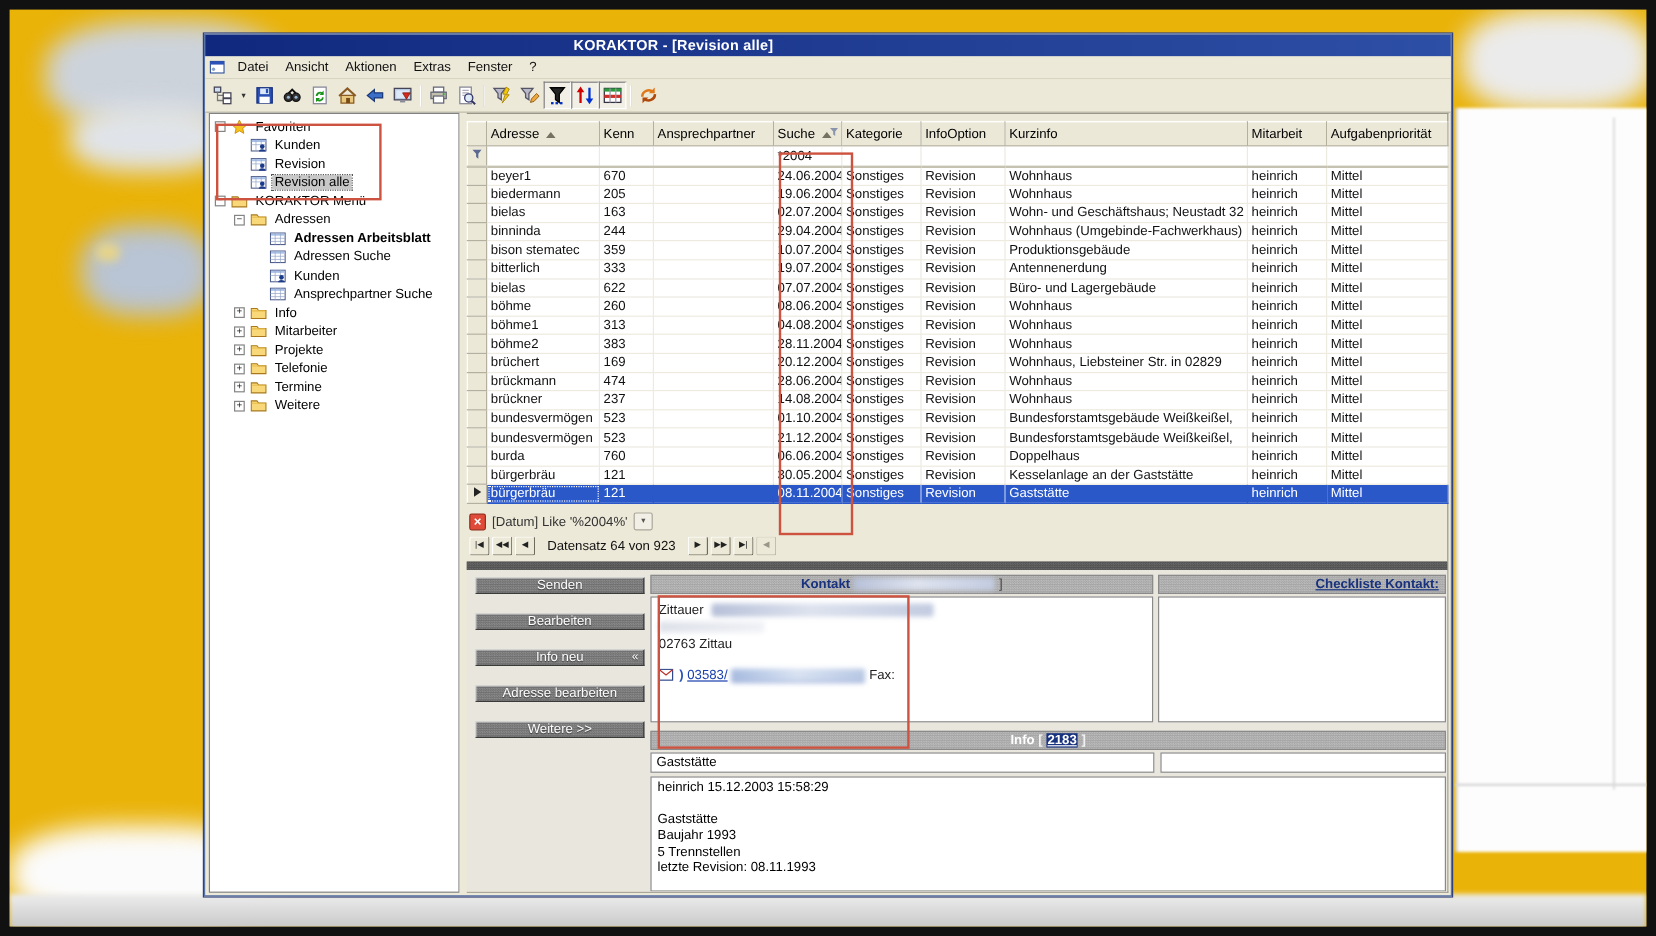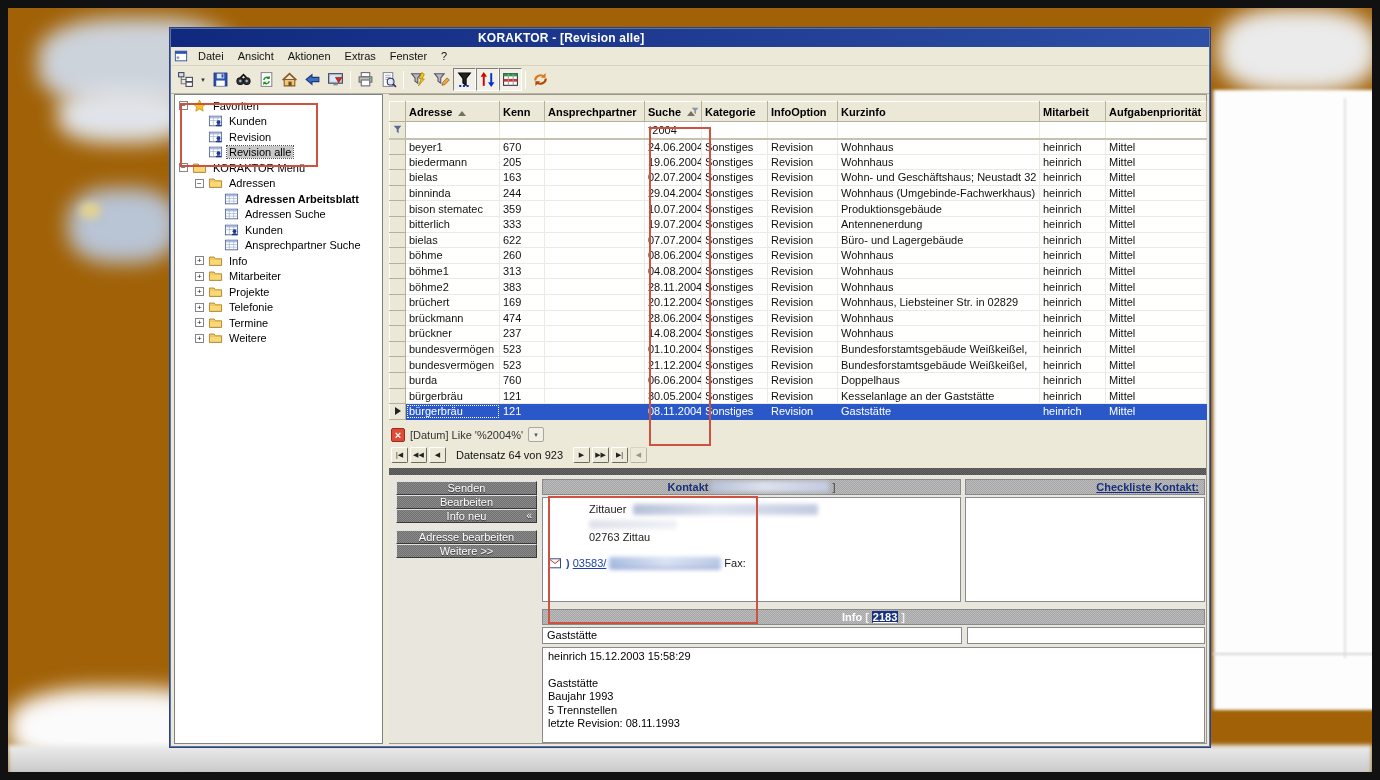--- a/index.html
+++ b/index.html
@@ -1,18 +1,18 @@
 <!DOCTYPE html>
 <html><head>
 <meta charset="utf-8">
 <style>
   * { box-sizing: border-box; margin: 0; padding: 0; }
   html,body { width:1380px; height:780px; overflow:hidden; }
   body { background:#111; font-family:"Liberation Sans", sans-serif; position:relative; }
-  .photo { position:absolute; left:8px; top:8px; right:8px; bottom:8px; background:#a16207; overflow:hidden; }
+  .photo { position:absolute; left:8px; top:8px; right:8px; bottom:8px; background:#eab308; overflow:hidden; }
   .blob { position:absolute; filter:blur(10px); border-radius:40%; }
   .bottom-band { position:absolute; left:0; right:0; top:737px; height:30px; background:linear-gradient(#ededed,#c6c6c6); filter:blur(2px); }
   .right-panel { position:absolute; left:1205px; top:82px; width:170px; height:620px; background:#fdfdfd; border-left:2px solid #d8d8d8; filter:blur(1.5px); }
   .vline { position:absolute; left:1336px; top:90px; width:2px; height:560px; background:#e2e2e2; filter:blur(1px); }
   .hline { position:absolute; left:1205px; top:645px; width:170px; height:2px; background:#d8d8d8; filter:blur(1px); }
 
   
   .app { position:absolute; left:162px; top:20px; width:1040px; height:719px; background:#ece9d8;
          border:1px solid #5a74a8; box-shadow:0 0 0 1px #30427c; display:flex; flex-direction:column; z-index:10; }
   .titlebar { height:18px; background:linear-gradient(90deg,#10297f,#2d4fa5); display:flex; align-items:center; padding-left:3px; gap:4px; }
@@ -34,21 +34,21 @@
   .texp { width:9px; height:9px; border:1px solid #848484; background:#fff; font:8px/7px "Liberation Mono",monospace; text-align:center; color:#222; margin-right:4px; flex:none; }
   .tspace { width:13px; flex:none; }
   .ticon { width:16px; height:14px; margin-right:3px; flex:none; }
   .tlabel { padding:0 2px; }
   .titem.sel .tlabel { background:#c8c8c8; outline:1px dotted #555; }
   .vsplit { width:6px; background:#ece9d8; }
 
   
   .rightpane { width:818px; display:flex; flex-direction:column; background:#ece9d8; border:1px solid #9a968a; border-left:none; padding-top:6px; }
   table.grid { border-collapse:collapse; table-layout:fixed; width:817px; background:#fff; font-size:11px; }
-  .grid th { height:20px; background:#ebe8d8; border:1px solid; border-color:#fff #b4b09e #b4b09e #fff; font-weight:bold; text-align:left; padding:0 3px; overflow:hidden; white-space:nowrap; position:relative; }
+  .grid th { height:20px; background:#ebe8d8; border:1px solid; border-color:#fff #b4b09e #b4b09e #fff; font-weight:normal; text-align:left; padding:0 3px; overflow:hidden; white-space:nowrap; position:relative; }
   .grid td { height:15.6px; padding:0 3px; border-right:1px solid #edeadf; border-bottom:1px solid #edeadf; overflow:hidden; white-space:nowrap; color:#111; }
   .grid td.rowsel { background:#ebe8d8; border:1px solid; border-color:#fff #b4b09e #b4b09e #fff; text-align:center; }
   .grid tr.frow td { height:17px; border-bottom:2px solid #c6c2b2; }
   .grid tr.sel td { background:#2a58c8; color:#fff; border-color:#2a58c8; }
   .grid tr.sel td.rowsel { background:#ebe8d8; color:#111; border-color:#fff #b4b09e #b4b09e #fff; }
   .grid tr.sel td.focuscell { outline:1px dotted #fff; outline-offset:-2px; }
   .sortup { display:inline-block; width:0; height:0; border-left:4px solid transparent; border-right:4px solid transparent; border-bottom:5px solid #767260; margin-left:6px; }
   .hfunnel { position:absolute; right:2px; top:3px; color:#8a94ac; width:8px; height:8px; }
   .ffunnel { color:#5a6a92; width:9px; height:9px; }
   .selarrow { display:inline-block; width:0; height:0; border-top:4px solid transparent; border-bottom:4px solid transparent; border-left:6px solid #222; }
@@ -59,37 +59,37 @@
   .navbar { height:20px; display:flex; align-items:center; gap:2px; font-size:11px; padding-left:2px; color:#111; }
   .nbtn { min-width:17px; height:16px; border:1px solid; border-color:#fff #6e6a5c #6e6a5c #fff; background:#ece9d8; border-radius:2px; font-size:7px; line-height:14px; text-align:center; color:#222; padding:0 2px; }
   .nbtn.dis { color:#9a968a; border-color:#d8d4c4 #b8b4a4 #b8b4a4 #d8d4c4; }
   .ntext { margin:0 8px; }
 
   .hsplit { height:7px; margin-top:3px; background:#5c5c5c; background-image:repeating-conic-gradient(#686868 0% 25%, #515151 0% 50%); background-size:2px 2px; }
 
   
   .detail { flex:1; display:flex; background:#e9e6dd; padding-top:4px; overflow:hidden; }
   .btncol { width:153px; flex:none; padding:2px 5px 0 7px; }
-  .dbtn { height:14px; margin-bottom:0; background:#7e7e7e; background-image:repeating-conic-gradient(#8b8b8b 0% 25%, #707070 0% 50%); background-size:2px 2px;
+  .dbtn { height:14px; margin-bottom:16px; background:#7e7e7e; background-image:repeating-conic-gradient(#8b8b8b 0% 25%, #707070 0% 50%); background-size:2px 2px;
           border:1px solid; border-color:#e2e2e2 #3a3a3a #3a3a3a #e2e2e2; color:#fff; font-size:11px; line-height:12px; text-align:center; position:relative; text-shadow:0 1px 1px #333; }
   .dbtn.gap { margin-top:7px; }
   .dbtn .chev { position:absolute; right:4px; top:0; font-size:10px; }
   .detright { flex:1; display:flex; flex-direction:column; padding-right:1px; }
   .drow { display:flex; gap:4px; height:123px; flex:none; }
   .panel { display:flex; flex-direction:column; }
   .p-kontakt { width:419px; flex:none; }
   .p-check { flex:1;justify-content:center; }
   .phead { height:16px; flex:none; background:#b0b0b0; background-image:repeating-conic-gradient(#bcbcbc 0% 25%, #a5a5a5 0% 50%); background-size:2px 2px;
            border:1px solid #8a8a8a; display:flex; align-items:center; justify-content:center; font-size:11px; font-weight:bold; color:#17317e; gap:3px; }
   .phead.right { justify-content:flex-end; padding-right:5px; }
   .phead .wlink { text-decoration:underline; }
   .pbody { flex:1; margin-top:2px; background:#fff; border:1px solid #8a8a8a; padding:5px 6px; font-size:11px; color:#222; }
   .blurb { display:inline-block; vertical-align:middle; filter:blur(2px); background:linear-gradient(90deg,#b6c0d8,#dde2ee 45%,#c2cbe0); border-radius:2px; }
   .blurb.light { background:linear-gradient(90deg,#d6dae4,#ecEEf4); opacity:.8; }
-  .kline { margin-bottom:2px;margin-left:40px; }
+  .kline { margin-bottom:2px; }
   .kphone { margin-top:14px; display:flex; align-items:center; gap:3px; }
   .kphone svg { width:14px; height:11px; }
   .paren { color:#2a52b8; font-weight:bold; font-size:11px; }
   .plink { color:#1a3fae; text-decoration:underline; }
   .faxlab { color:#222; }
 
   .p-info { margin-top:7px; flex:1; display:flex; flex-direction:column; }
   .inum { background:#17317e; color:#fff; text-decoration:underline; padding:0 1px; }
   .ibr { color:#f2f2f2; font-weight:bold; }
   .ihead-label { color:#fff; }

